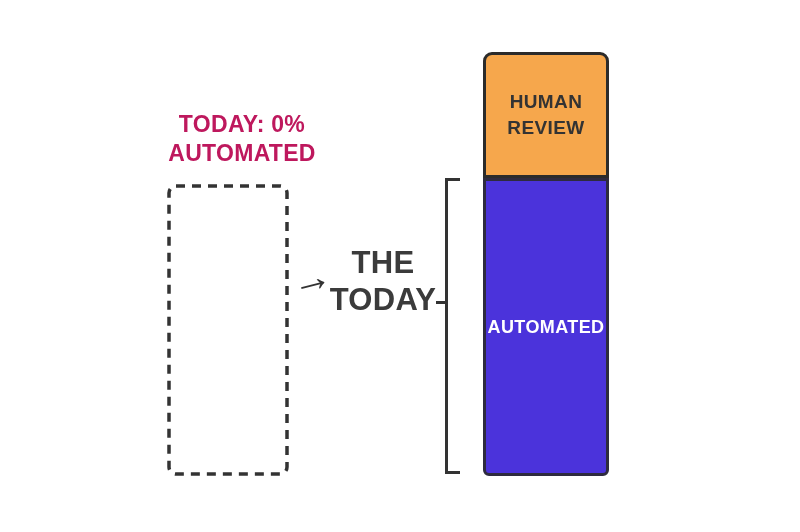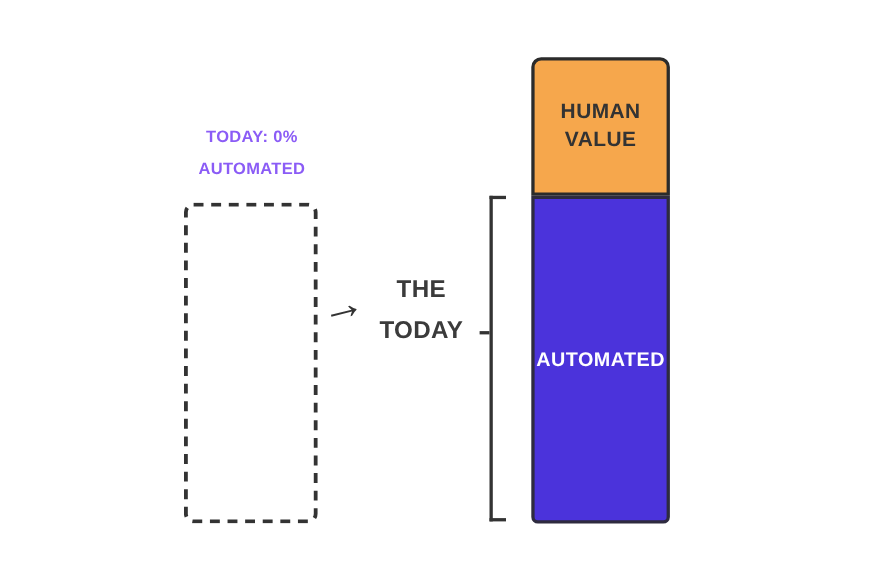--- a/index.html
+++ b/index.html
@@ -12,27 +12,27 @@
     position: relative;
     width: 800px;
     height: 532px;
     background: #ffffff;
     overflow: hidden;
   }
 
   
   .today-label {
     position: absolute;
-    left: 118px;
+    left: 131px;
     top: 110px;
     width: 222px;
     text-align: center;
-    font-size: 15px;
+    font-size: 23px;
     font-weight: bold;
-    color: #8b5cf6;
+    color: #be185d;
     line-height: 29px;
     letter-spacing: 0.3px;
   }
   .dashed-box {
     position: absolute;
     left: 167px;
     top: 184px;
   }
 
   
@@ -47,21 +47,21 @@
     line-height: 1;
   }
 
   
   .value-label {
     position: absolute;
     left: 327px;
     top: 244px;
     width: 112px;
     text-align: center;
-    font-size: 22px;
+    font-size: 31px;
     font-weight: 800;
     color: #3b3b3b;
     line-height: 37px;
     letter-spacing: 0.3px;
   }
 
   
   .bracket-part {
     position: absolute;
     background: #333333;
@@ -133,21 +133,21 @@
 
   <div class="bracket-part bracket-vline"></div>
   <div class="bracket-part bracket-top"></div>
   <div class="bracket-part bracket-bottom"></div>
   <div class="bracket-part bracket-tick"></div>
 
   <div class="stacked-bar">
     <div class="bar-segment human-review" style="background: rgb(246, 167, 76); color: rgb(51, 51, 51);">
       <div>
         <span>HUMAN</span><br>
-        <span>VALUE</span>
+        <span>REVIEW</span>
       </div>
     </div>
     <div class="bar-segment automated-enforcement" style="background: rgb(75, 51, 219); color: rgb(255, 255, 255);">
       <div>
         <span>AUTOMATED</span><br>
       </div>
     </div>
   </div>
 
 </div>

